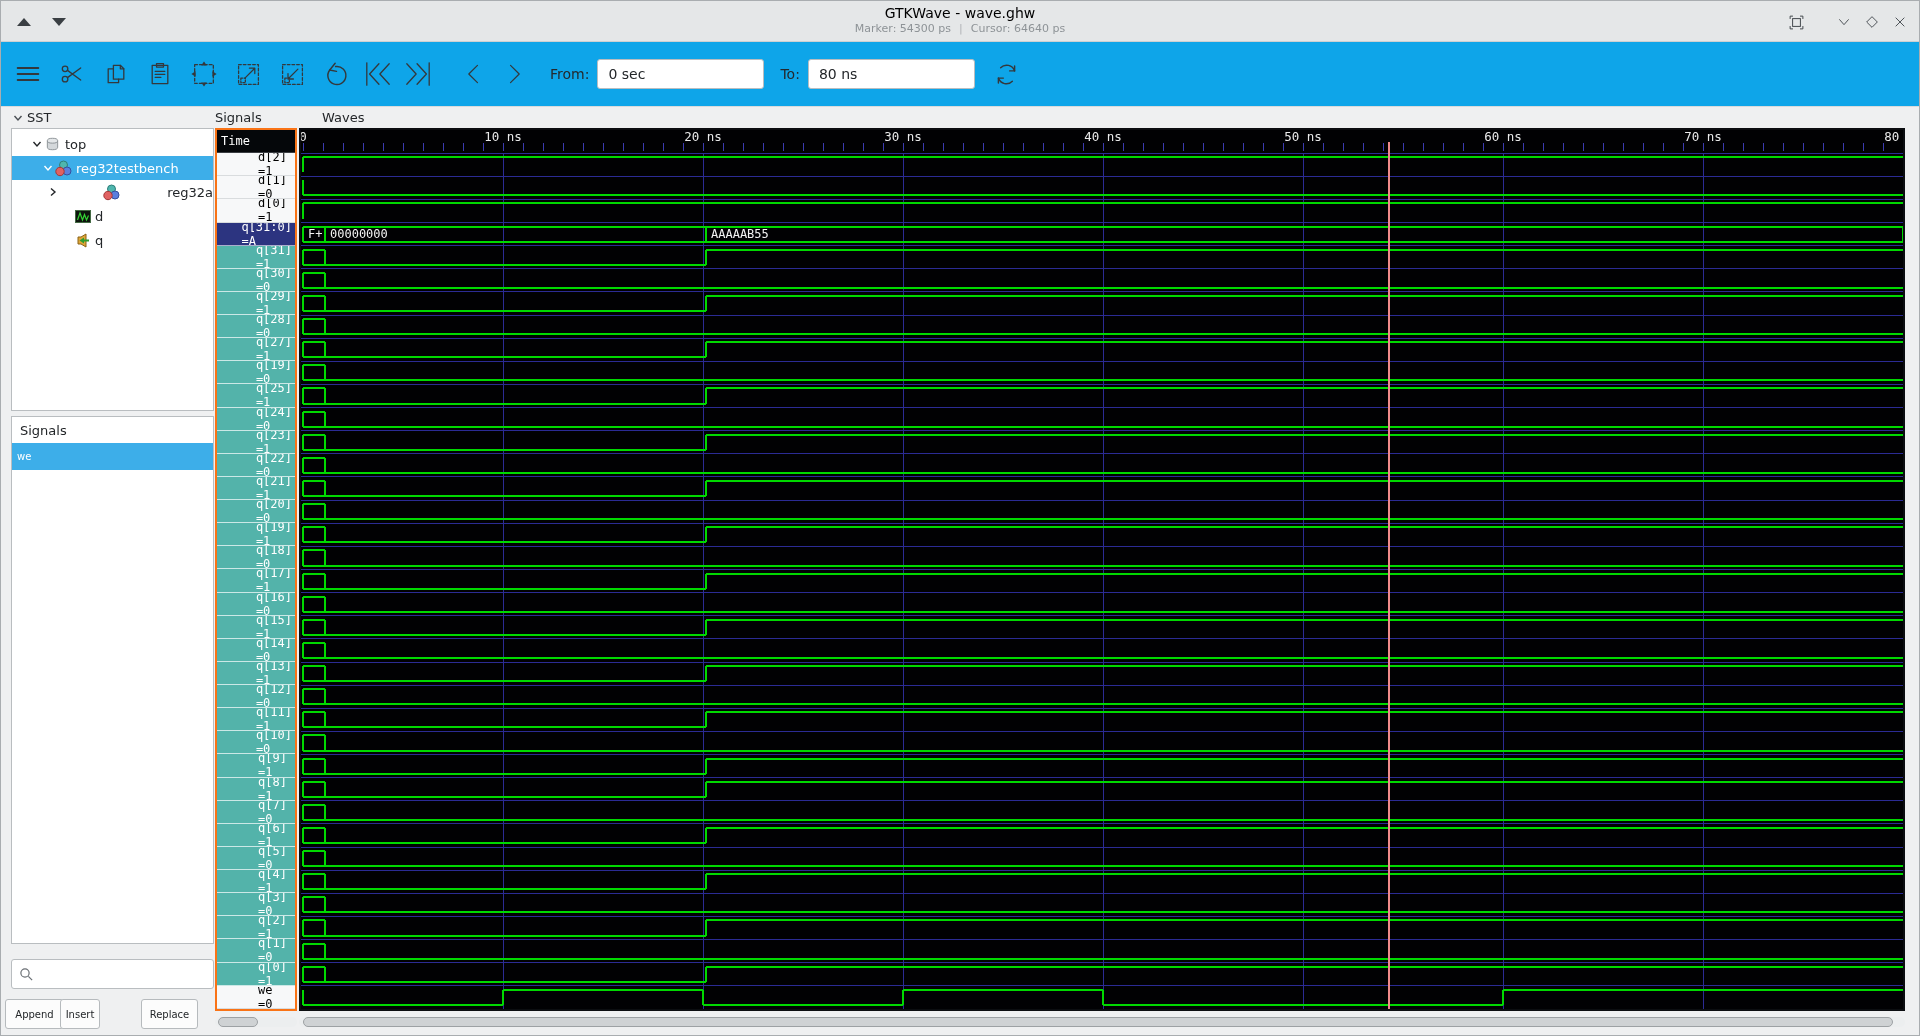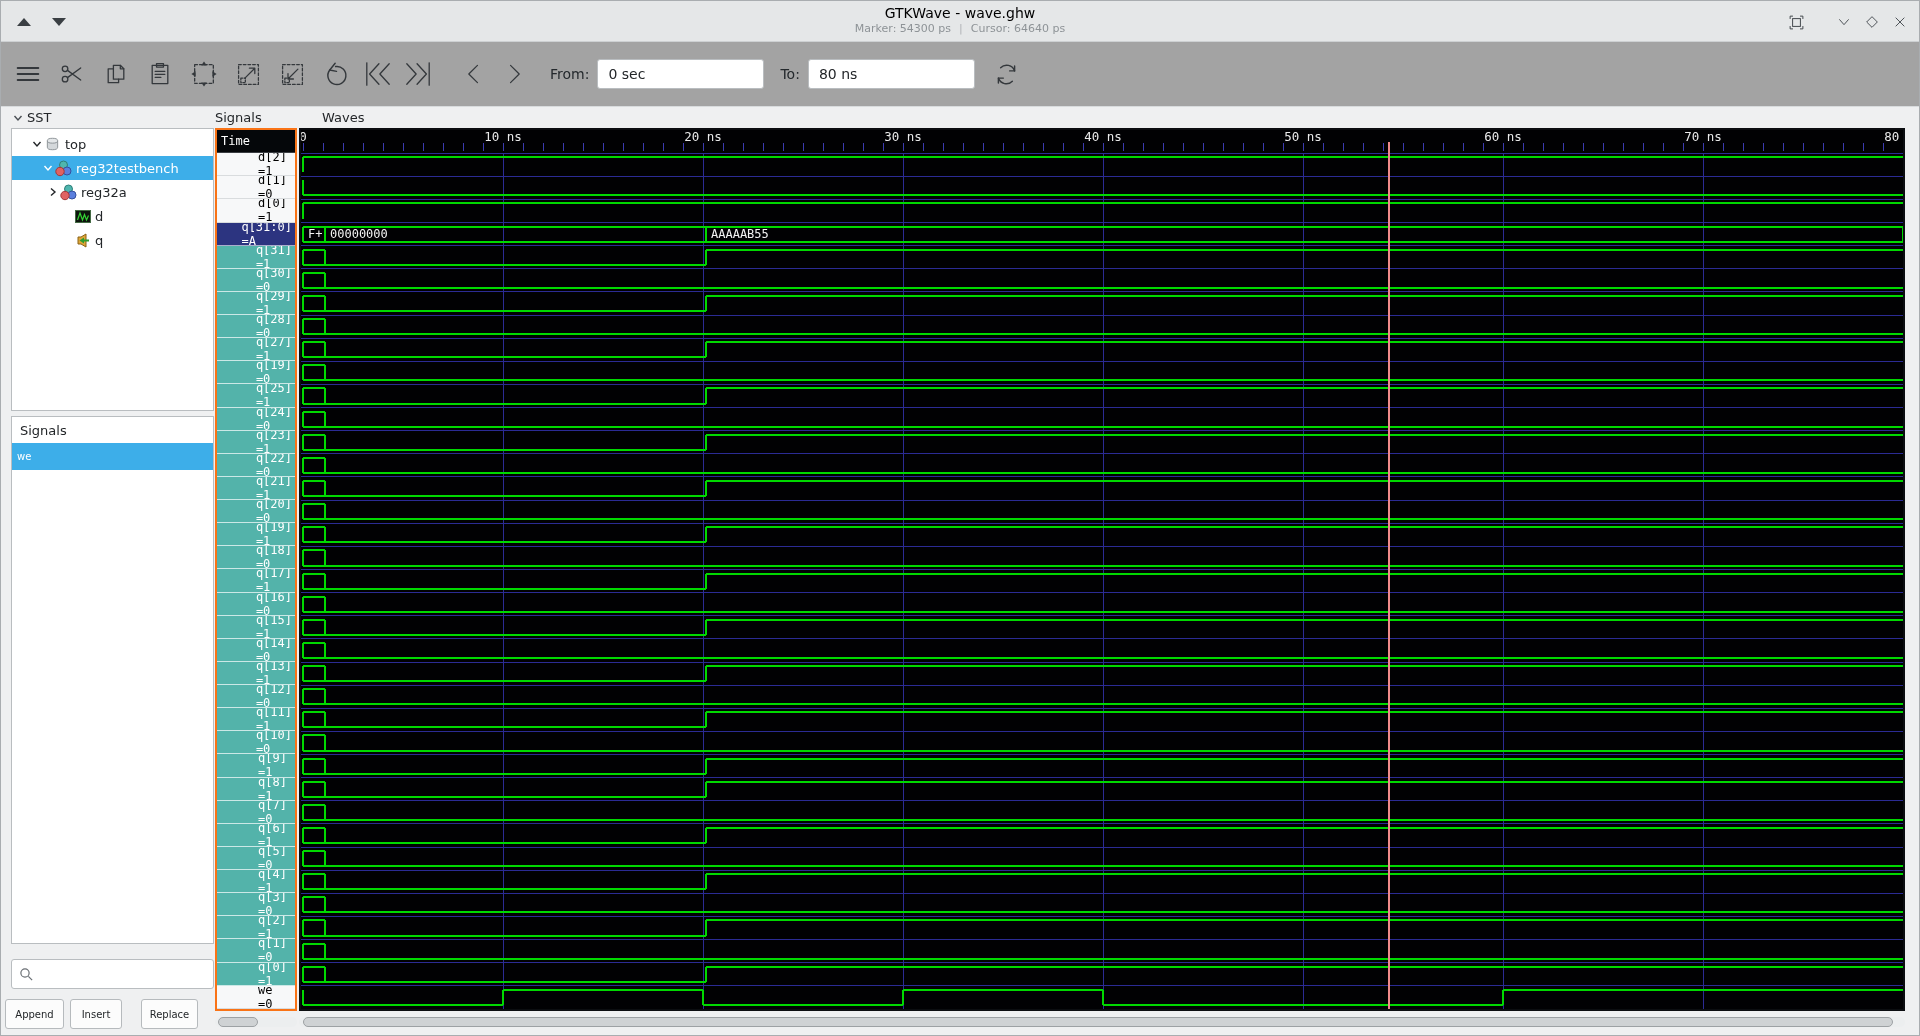--- a/index.html
+++ b/index.html
@@ -17,21 +17,21 @@
   .tb-sub .sep{margin:0 8px;color:#b0b4b7;}
   .shade-btn{position:absolute;top:13px;width:22px;height:16px;cursor:default;}
   .tri-up{width:0;height:0;border-left:7px solid transparent;border-right:7px solid transparent;
           border-bottom:8px solid #3a3f43;margin:4px auto 0;}
   .tri-down{width:0;height:0;border-left:7px solid transparent;border-right:7px solid transparent;
           border-top:8px solid #3a3f43;margin:4px auto 0;}
   .winctl{position:absolute;top:12px;width:18px;height:18px;display:flex;align-items:center;justify-content:center;}
   .winctl svg{stroke:#43484d;fill:none;stroke-width:1.4;}
 
   
-  .toolbar{position:absolute;left:0;top:41px;width:100%;height:65px;background:#a3a3a3;
+  .toolbar{position:absolute;left:0;top:41px;width:100%;height:65px;background:#0ea5e9;
            border-bottom:1px solid #d8dbdd;display:flex;align-items:center;padding-left:5px;box-sizing:border-box;}
   .tbtn{width:44px;height:48px;display:flex;align-items:center;justify-content:center;flex:none;}
   .tbtn.narrow{width:40px;}
   .tbtn svg{stroke:#34383c;fill:none;stroke-width:1.7;stroke-linecap:round;stroke-linejoin:round;}
   .tb-label{font-size:14px;color:#24292d;margin:0 8px 0 16px;flex:none;}
   .tb-input{width:167px;height:30px;border:1px solid #b9bdc0;border-radius:3px;background:#fff;
             font-size:14px;color:#232629;padding:0 10px;box-sizing:border-box;
             font-family:"DejaVu Sans","Liberation Sans",sans-serif;flex:none;}
 
   
@@ -241,21 +241,21 @@
         </span>
         <span class="ticon">
           <svg width="17" height="17" viewBox="0 0 17 17">
             <circle cx="8.5" cy="5" r="4" fill="#4fb6ae" stroke="#2e7f79"></circle>
             <circle cx="12" cy="11" r="4" fill="#5b7fde" stroke="#35509e"></circle>
             <circle cx="5" cy="11.5" r="4.2" fill="#e06262" stroke="#a23737"></circle>
           </svg>
         </span>
         <span>reg32testbench</span>
       </div>
-      <div class="tree-row" style="padding-left: 34px;">
+      <div class="tree-row" style="padding-left: 34px; justify-content: space-between;">
         <span class="exp">
           <svg width="10" height="10" viewBox="0 0 10 10">
             <polyline points="3,1.5 7,5 3,8.5" fill="none" stroke="currentColor" stroke-width="1.4"></polyline>
           </svg>
         </span>
         <span class="ticon">
           <svg width="17" height="17" viewBox="0 0 17 17">
             <circle cx="8.5" cy="5" r="4" fill="#4fb6ae" stroke="#2e7f79"></circle>
             <circle cx="12" cy="11" r="4" fill="#5b7fde" stroke="#35509e"></circle>
             <circle cx="5" cy="11.5" r="4.2" fill="#e06262" stroke="#a23737"></circle>
@@ -294,21 +294,21 @@
   </div>
 
   <div class="search-box">
     <svg width="15" height="15" viewBox="0 0 20 20" style="stroke:#6a6f74;fill:none;stroke-width:1.6">
       <circle cx="8" cy="8" r="5.5"></circle>
         <path d="M12.5 12.5 L17.5 17.5"></path>
       </svg>
     <input placeholder="" style="">
   </div>
   <div class="btn" style="left:4px;width:59px;">Append</div>
-  <div class="btn" style="left:69px;width:52px;">Insert</div>
+  <div class="btn" style="left:59px;width:40px;">Insert</div>
   <div class="btn" style="left:140px;width:57px;">Replace</div>
 
   <div class="pane-title" style="left:214px;">Signals</div>
   <div class="pane-title" style="left:321px;">Waves</div>
 
   <div id="names-box">
       <div class="names-row nh" style="height: 23.1316px;">Time</div>
       <div class="names-row light" style="height: 23.1316px;">d[2] =1</div>
       <div class="names-row light" style="height: 23.1316px;">d[1] =0</div>
       <div class="names-row light" style="height: 23.1316px;">d[0] =1</div>

